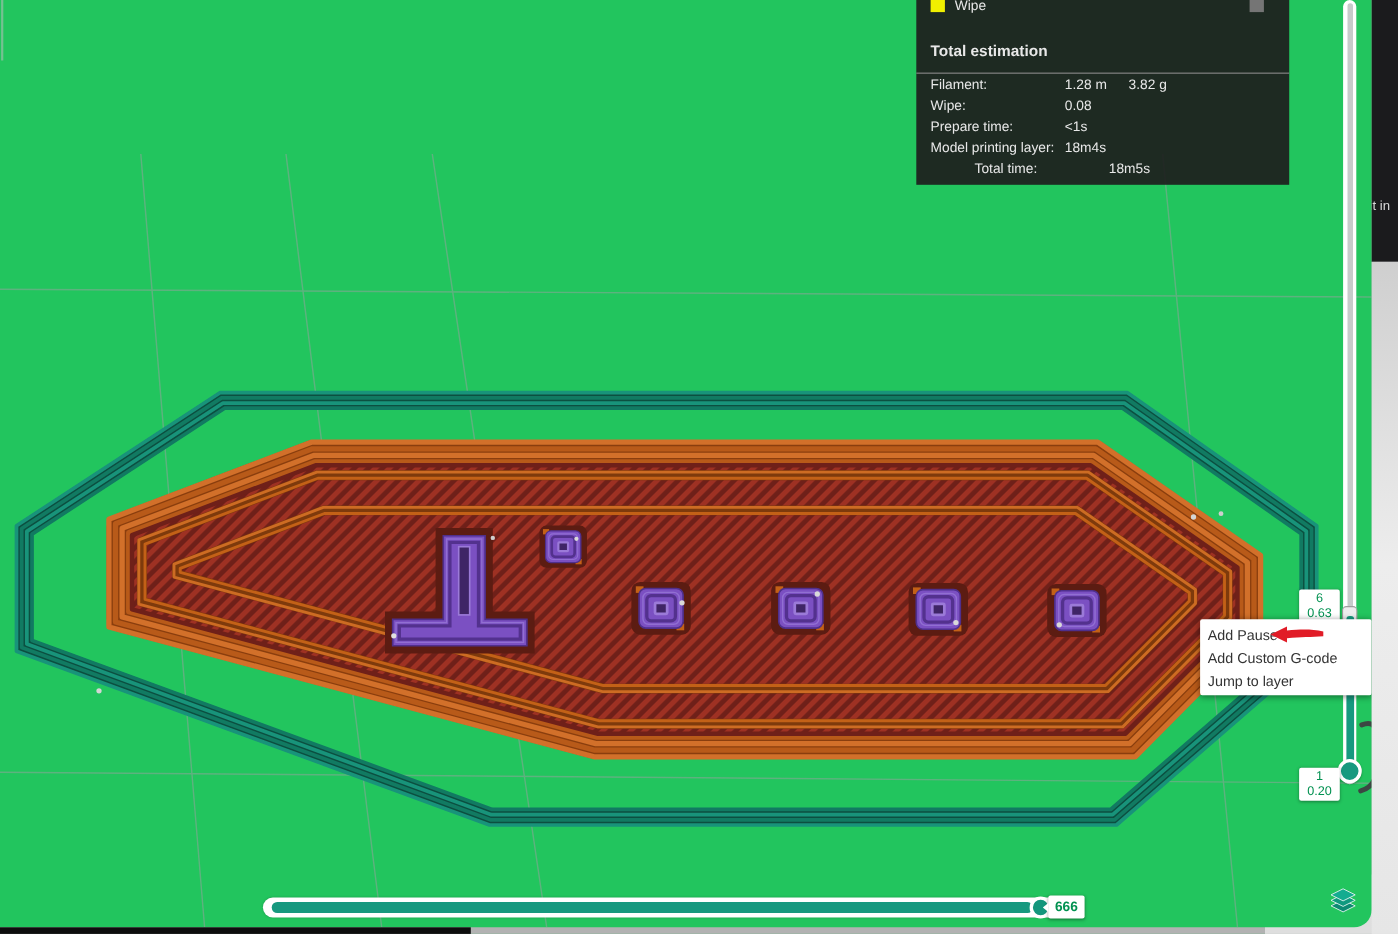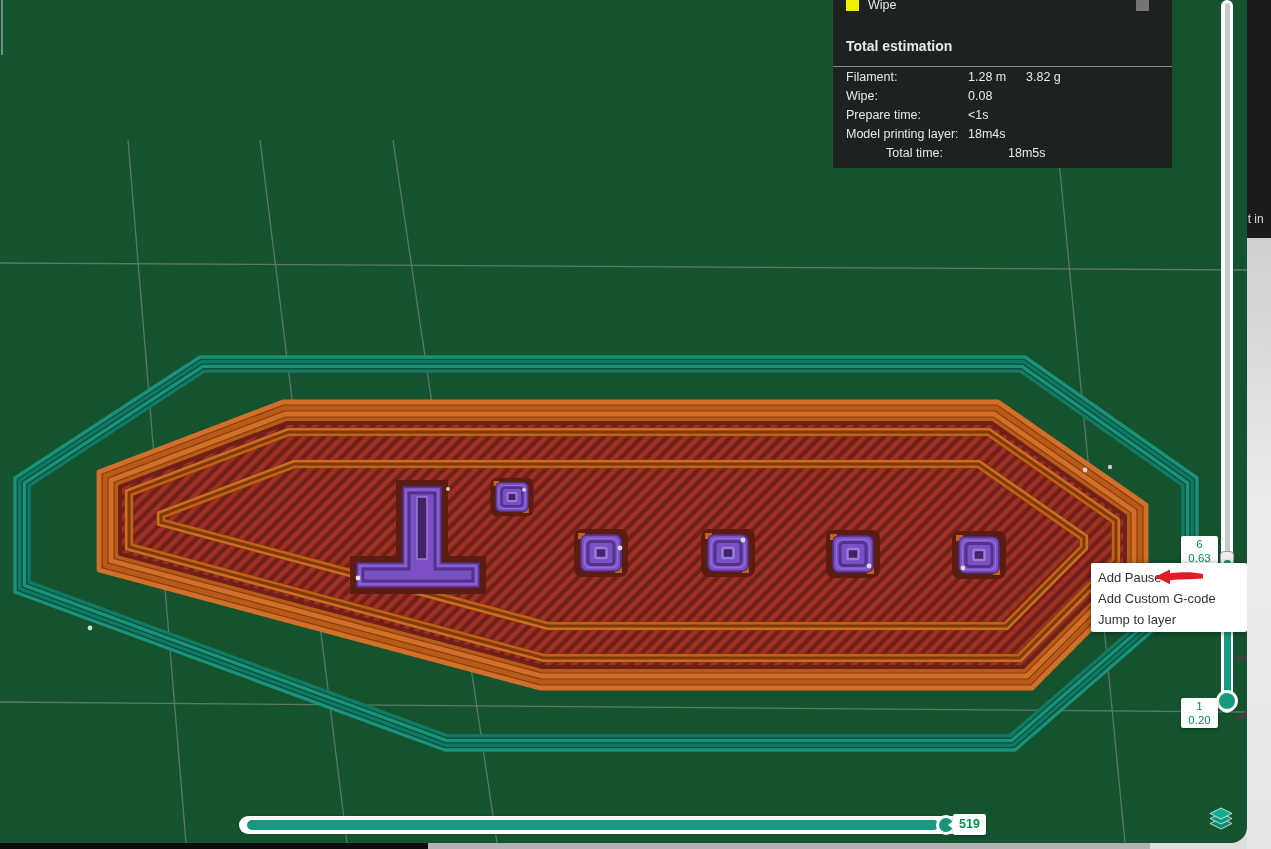--- a/index.html
+++ b/index.html
@@ -7,21 +7,21 @@
     width:1271px;height:849px;position:relative;overflow:hidden;
     background:#b2b2b2;
     font-family:"Liberation Sans", sans-serif;
     -webkit-font-smoothing:antialiased;
   }
   .abs{position:absolute;}
 
   
   #viewport{
     left:0;top:0;width:1247px;height:843px;
-    background:#14532d;
+    background:#22c55e;
     border-bottom-right-radius:16px;
     overflow:hidden;z-index:1;
   }
   #corner-patch{left:1150px;top:795px;width:121px;height:54px;background:#dedede;z-index:0;}
   #scene{left:0;top:0;}
 
   
   #legend-panel{
     left:833px;top:-8px;width:339px;height:176px;
     background:rgba(30,30,30,0.93);
@@ -75,21 +75,21 @@
   }
   #badge-move::before{
     content:"";position:absolute;left:-5px;top:7px;
     border-top:4px solid transparent;border-bottom:4px solid transparent;border-right:5px solid #ffffff;
   }
 
   #layers-icon{left:1208px;top:806px;z-index:5;}
 
   
   #right-strip-top{left:1247px;top:0;width:24px;height:238px;background:#1b1b1d;z-index:2;overflow:hidden;color:#d8d8d8;font-size:12px;}
-  #right-strip-top .clip-text{position:absolute;left:0;top:180px;margin-left:-2px;white-space:nowrap;margin-top:32px;}
+  #right-strip-top .clip-text{position:absolute;left:0;top:180px;margin-left:-2px;white-space:nowrap;}
   #right-strip-bottom{left:1247px;top:238px;width:24px;height:611px;background:linear-gradient(to bottom,#cfcfcf,#ededed 45%,#e6e6e6);z-index:2;}
   #bottom-strip-dark{left:0;top:843px;width:428px;height:6px;background:#0d0d0d;z-index:2;}
   #left-edge-glint{left:1px;top:0;width:2px;height:55px;background:#b9bdbd;opacity:.55;z-index:3;}
 </style>
 </head>
 <body>
 
 <div class="abs" id="corner-patch"></div>
 
 <div class="abs" id="viewport">
@@ -260,21 +260,21 @@
     <div class="menu-item">Jump to layer</div>
   </div>
   <svg class="abs" id="annotation-arrow" width="50" height="16" viewBox="0 0 50 16">
     <path d="M49,5 C38,2.8 29,3 16,4.2 L16,0.5 L1,7.8 L16,15.2 L16,11.2 C29,10 38,10.5 49,9.5 Z" fill="#e11c27"></path>
   </svg>
 
   <div class="abs" id="htrack">
     <div id="hfill"></div>
     <div id="hhandle"></div>
   </div>
-  <div class="abs" id="badge-move">519</div>
+  <div class="abs" id="badge-move">666</div>
 
   <svg class="abs" id="layers-icon" width="26" height="26" viewBox="0 0 26 26">
     <path d="M13,12 L24,17.5 13,23 2,17.5 Z" fill="#0d8a73" stroke="#e8f5f2" stroke-width="0.8"></path>
     <path d="M13,7 L24,12.5 13,18 2,12.5 Z" fill="#10997f" stroke="#e8f5f2" stroke-width="0.8"></path>
     <path d="M13,2 L24,7.5 13,13 2,7.5 Z" fill="#14ac90" stroke="#e8f5f2" stroke-width="0.8"></path>
   </svg>
 </div>
 
 <div class="abs" id="right-strip-top">
   <span class="clip-text">it in</span>

